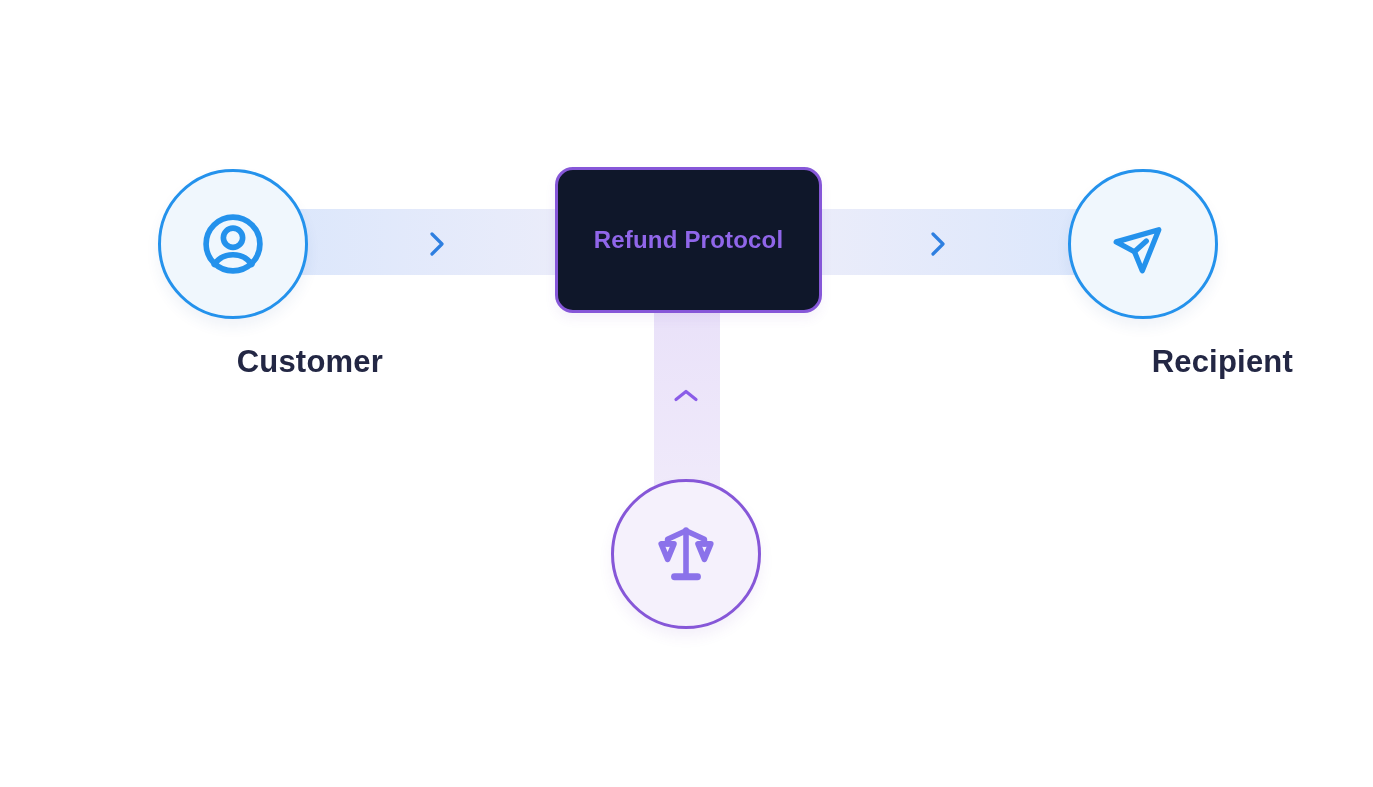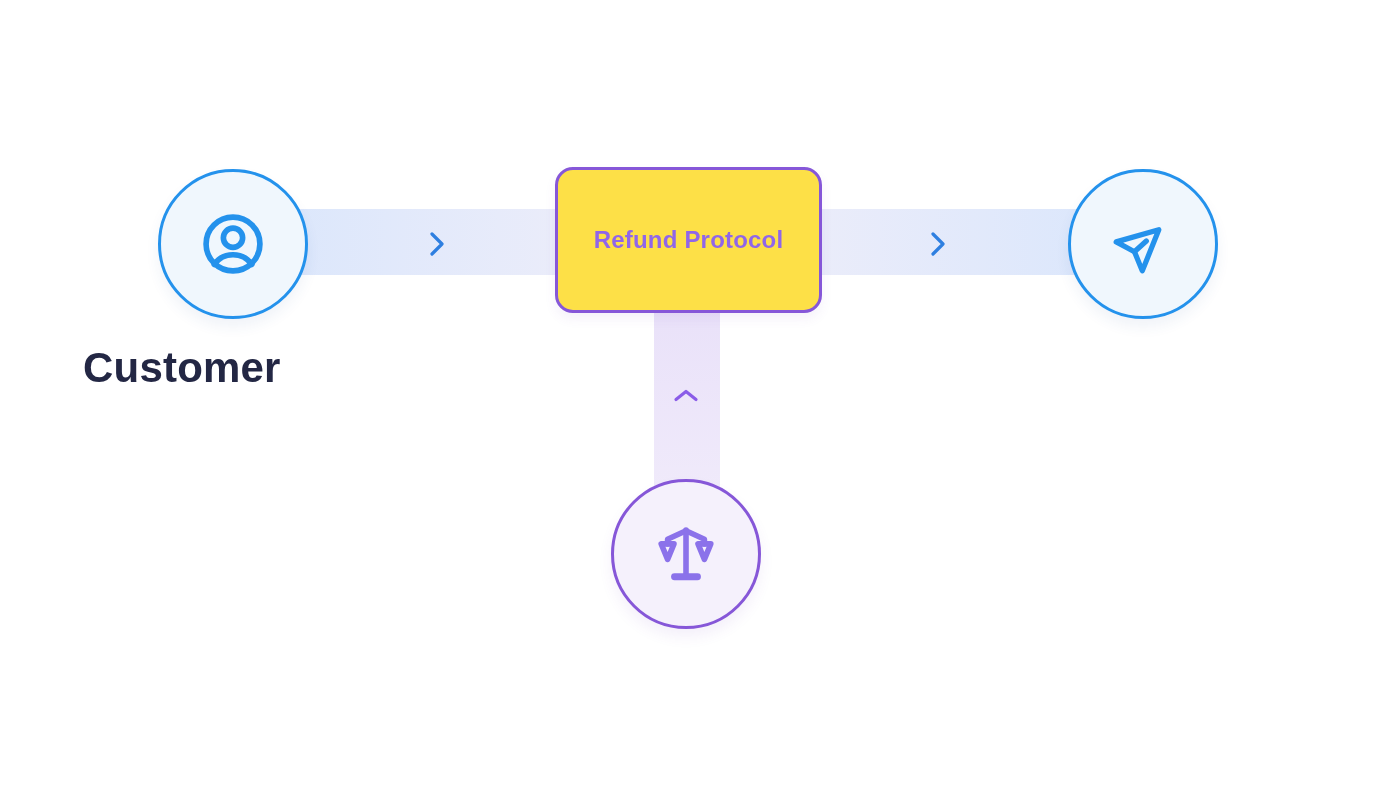--- a/index.html
+++ b/index.html
@@ -38,32 +38,32 @@
   }
   .circle-customer{left:158px;top:169px;}
   .circle-recipient{left:1068px;top:169px;}
   .circle-arbiter{left:611px;top:479px;}
   
   .contract-box{
     position:absolute;z-index:2;
     left:555px;top:167px;width:267px;height:146px;
     box-sizing:border-box;
     border:3px solid #8657d8;border-radius:18px;
-    background:#fde047;
+    background:#0f172a;
     display:flex;flex-direction:column;align-items:center;justify-content:center;
     box-shadow:0 6px 12px rgba(110,70,190,0.07);
   }
   .contract-line{
     font-size:24px;font-weight:700;color:#9066e9;line-height:30px;
     letter-spacing:0.2px;white-space:nowrap;
   }
   
   .node-label{
-    position:absolute;z-index:2;width:300px;text-align:left;
-    font-size:42px;font-weight:700;color:#232744;letter-spacing:0.2px;
+    position:absolute;z-index:2;width:300px;text-align:right;
+    font-size:31px;font-weight:700;color:#232744;letter-spacing:0.2px;
   }
   .label-customer{left:83px;top:344px;}
   .label-recipient{left:993px;top:344px;}
   .label-arbiter{left:536px;top:652px;}
   .icon-wrap{display:flex;align-items:center;justify-content:center;}
 </style>
 </head>
 <body>
 
 <div class="stage">
@@ -100,20 +100,21 @@
   <div class="node-circle node-blue circle-recipient">
     <span class="icon-wrap">
       <svg width="60" height="60" viewBox="0 0 24 24" fill="none" stroke="#2492ec" stroke-width="2.1" stroke-linecap="round" stroke-linejoin="round">
         <g transform="rotate(-42 12 12)">
           <path d="M4.6 4.2 L20.5 12 L4.6 19.8 L7.4 12 Z"></path>
           <path d="M7.4 12 H13.8"></path>
         </g>
       </svg>
     </span>
   </div>
+  <div class="node-label label-recipient">Recipient</div>
 
   <div class="node-circle node-purple circle-arbiter">
     <span class="icon-wrap">
       <svg width="64" height="64" viewBox="0 0 24 24" fill="none" stroke="#8b72ea" stroke-width="2.1" stroke-linecap="round" stroke-linejoin="round">
         <path d="M12 3v16.5"></path>
         <path d="M7.7 20.5h8.6" stroke-width="2.6"></path>
         <path d="M12 3.3 L5.1 6.5 L5.1 8.2"></path>
         <path d="M2.7 8.2 L7.5 8.2 L5.1 14 Z"></path>
         <path d="M12 3.3 L18.9 6.5 L18.9 8.2"></path>
         <path d="M16.5 8.2 L21.3 8.2 L18.9 14 Z"></path>

